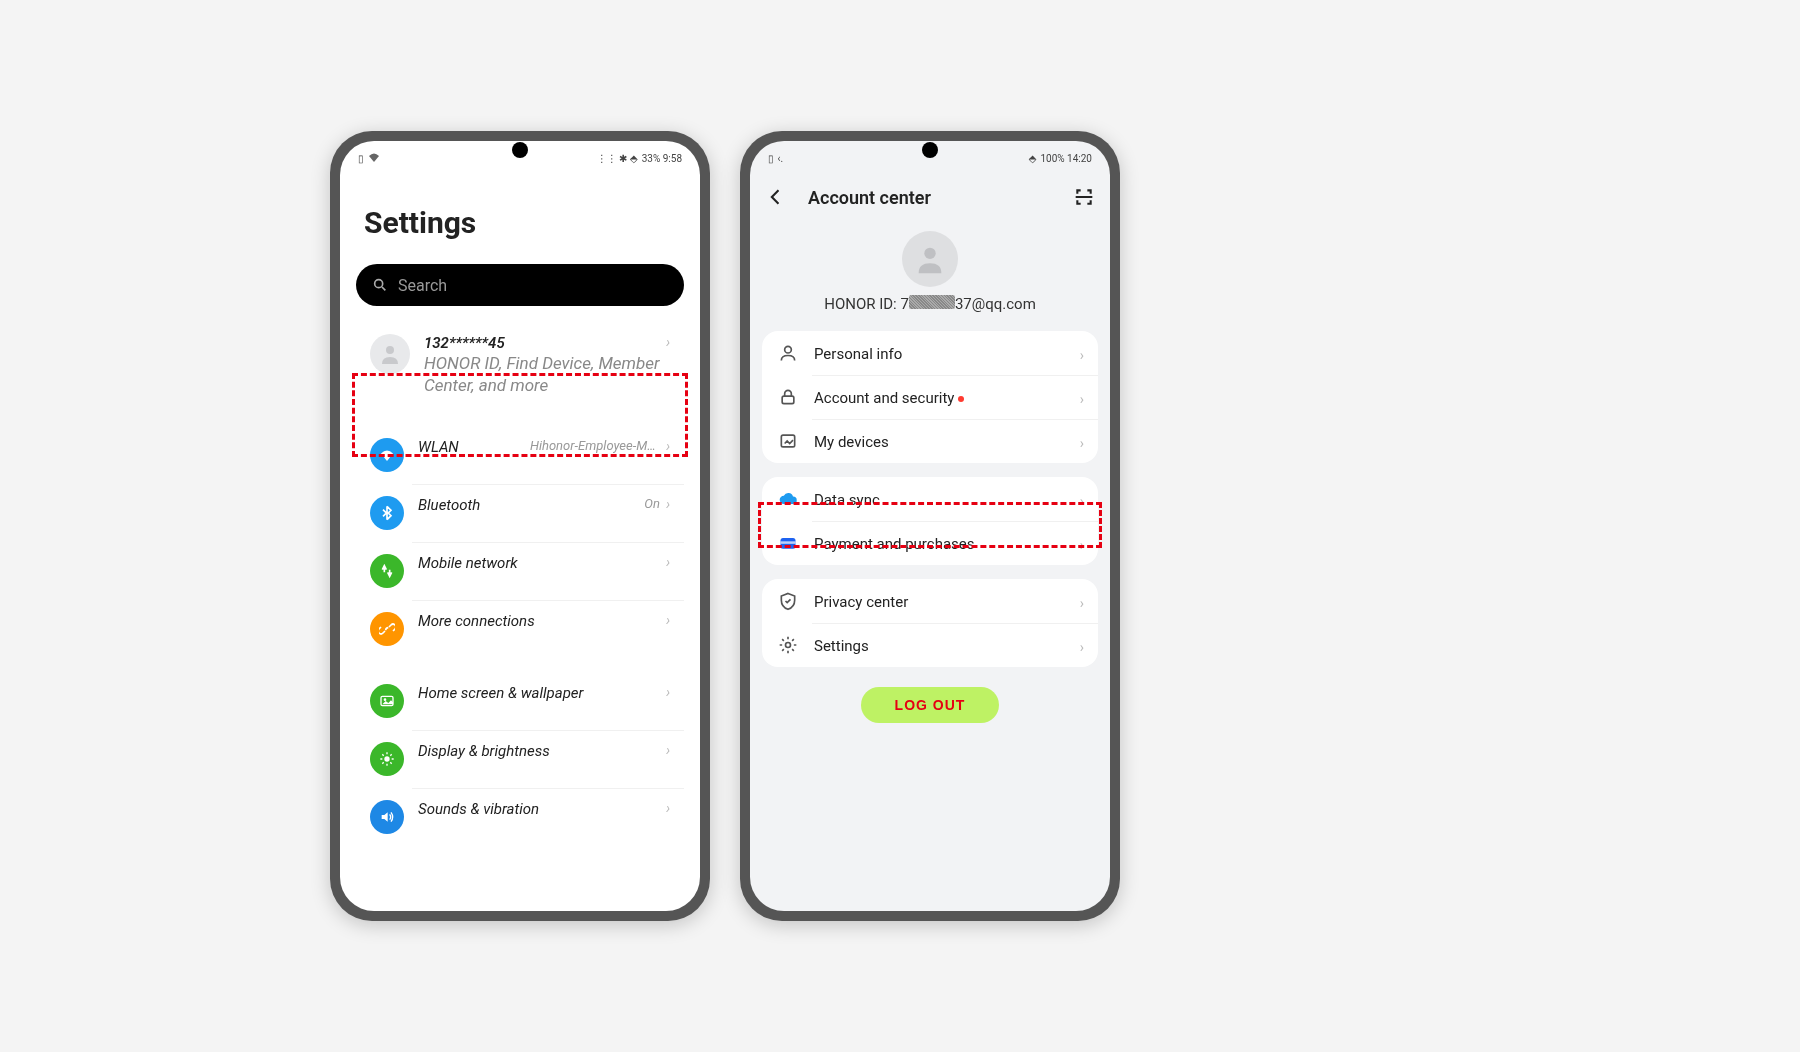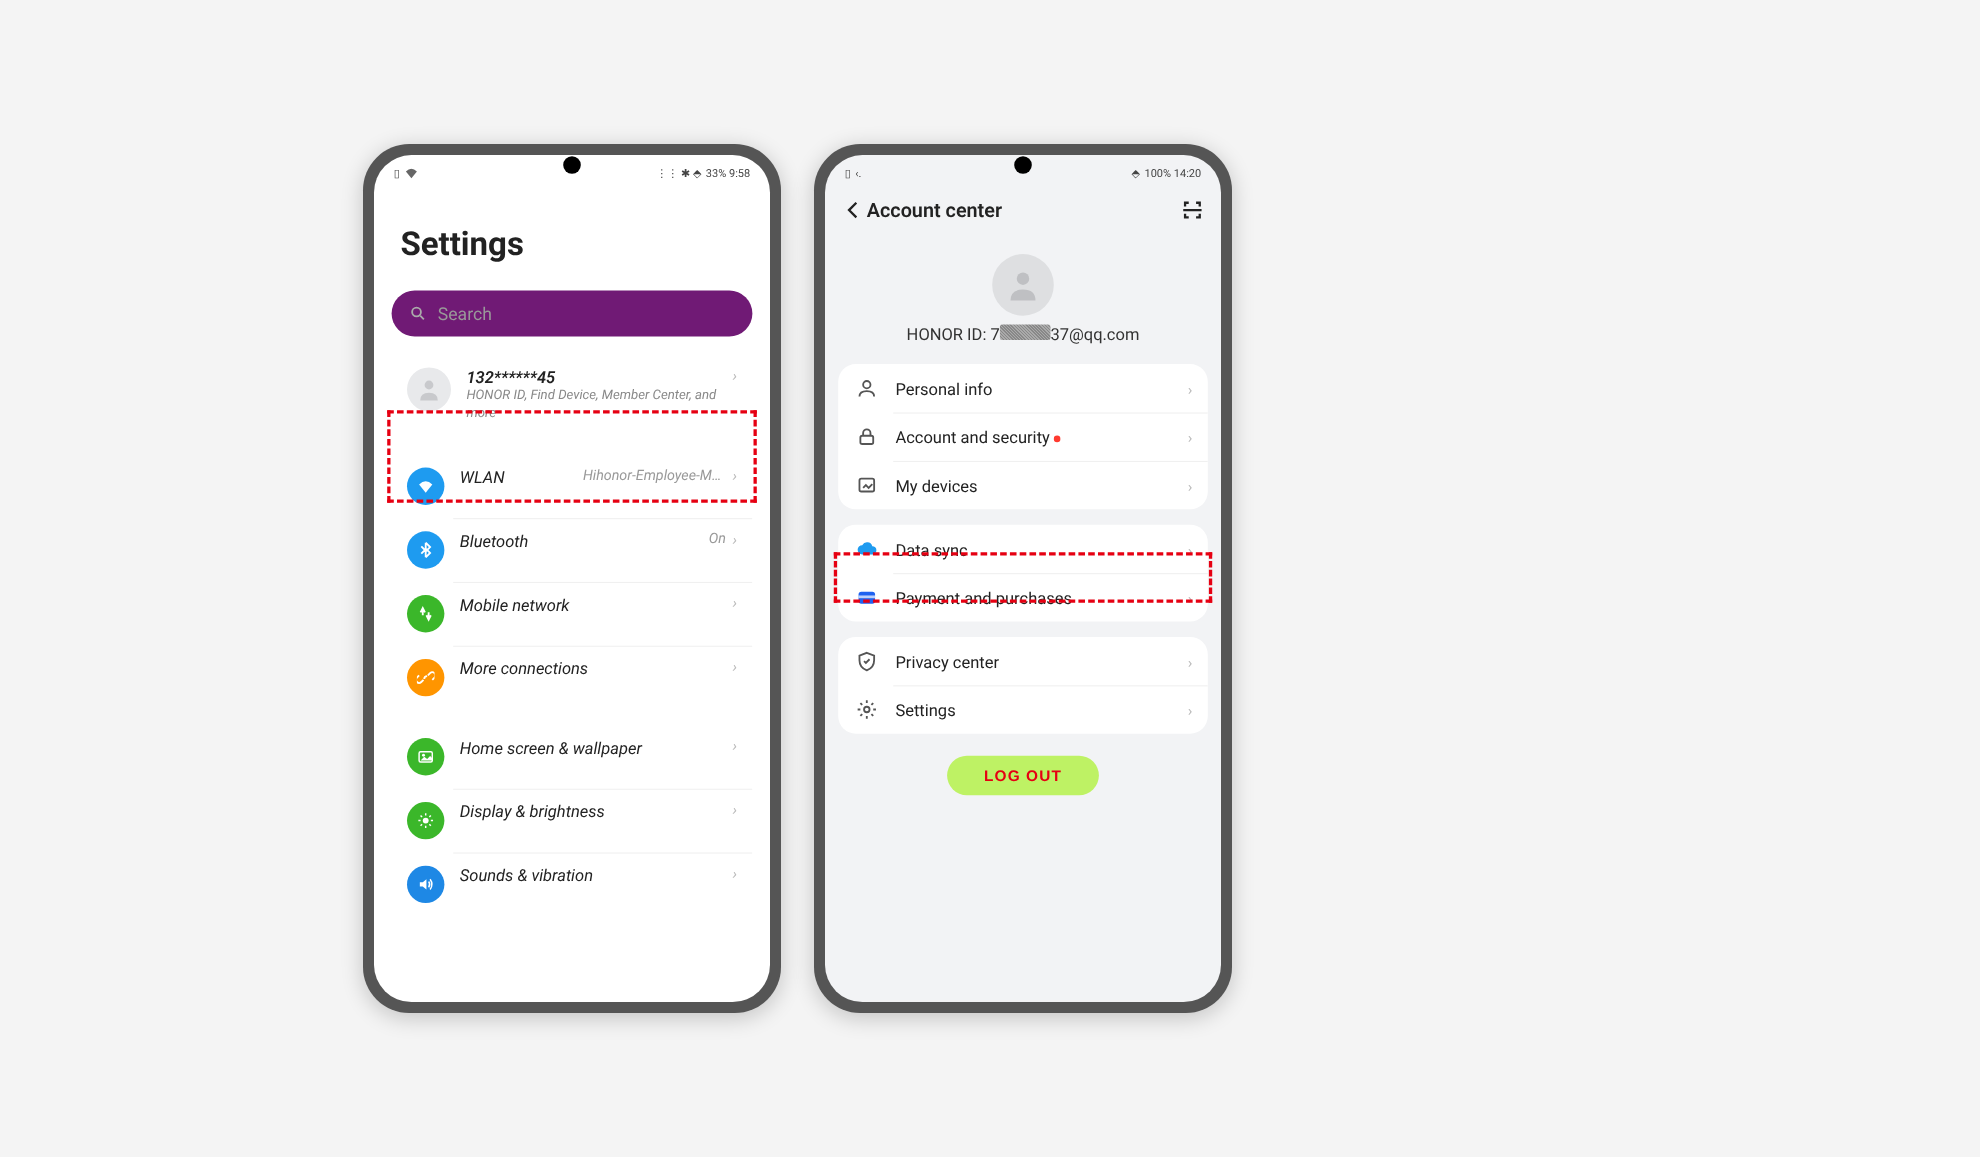--- a/index.html
+++ b/index.html
@@ -54,21 +54,21 @@
   }
   .statusbar .left, .statusbar .right { display: flex; gap: 4px; align-items: center; }
   .content { padding: 0 16px; }
   .title {
     font-size: 30px;
     font-weight: 700;
     color: #222;
     margin: 30px 0 24px 8px;
   }
   .searchbox {
-    background: #701a75;
+    background: #000000;
     border-radius: 24px;
     height: 42px;
     display: flex;
     align-items: center;
     padding: 0 16px;
     color: #999;
     gap: 10px;
   }
   .card {
     background: #fff;
@@ -109,41 +109,41 @@
     justify-content: center;
     flex: none;
     margin-right: 14px;
   }
   .bg-blue { background: #1e9bf0; }
   .bg-green { background: #3bb72a; }
   .bg-orange { background: #ff9500; }
   .bg-blue2 { background: #1e88e5; }
   .row-body { flex: 1; display: flex; flex-direction: column; min-width:0; }
   .row-label { font-size: 15px; color: #222; overflow:hidden; text-overflow:ellipsis; white-space:nowrap;}
-  .row-sub { font-size: 12px; color: #888; line-height:1.3; }
+  .row-sub { font-size: 17px; color: #888; line-height:1.3; }
   .row-value { font-size: 13px; color: #999; margin-right: 6px; overflow:hidden; text-overflow:ellipsis; white-space:nowrap; max-width:130px;}
   .chevron { color: #bbb; font-size: 14px; }
   .avatar {
     width: 40px; height: 40px; border-radius: 50%;
     background: #e8e9eb; flex:none; margin-right:14px;
     display:flex; align-items:center; justify-content:center; color:#bbb;
   }
   .avatar-big {
     width: 56px; height: 56px; border-radius:50%;
     background:#dedfe1; margin:12px auto 8px;
     display:flex; align-items:center; justify-content:center; color:#bbb;
   }
   .highlight {
     border: 3px dashed #e60012;
     position: absolute;
     pointer-events: none;
     z-index: 20;
   }
   .appbar {
-    display:flex; align-items:flex-start; padding: 6px 16px; gap:2px; height:44px;
+    display:flex; align-items:center; padding: 6px 16px; gap:22px; height:44px;
   }
   .appbar-title { font-size:18px; font-weight:600; color:#222; flex:1; }
   .honor-id {
     text-align:center; font-size:15px; color:#333; margin-bottom:18px;
     display:flex; justify-content:center; gap:0;
   }
   .blur { background:repeating-linear-gradient(45deg,#888,#888 1px,#aaa 1px,#aaa 2px); width:46px; height:14px; display:inline-block; vertical-align:middle; border-radius:2px;}
   .acct-row { display:flex; align-items:flex-end; padding:12px 14px; position:relative;}
   .acct-icon { width:24px; display:flex; justify-content:center; margin-right:14px; flex:none; }
   .acct-label { flex:1; font-size:15px; color:#222; }

